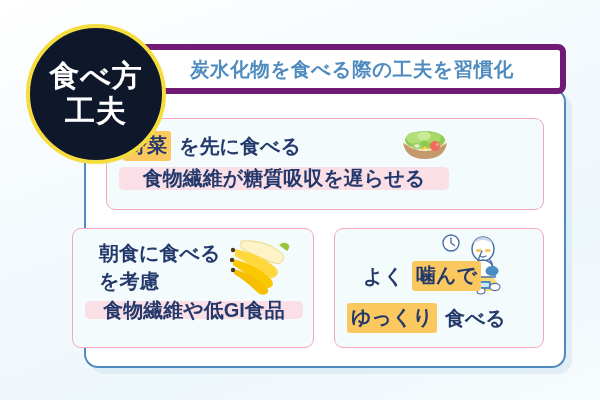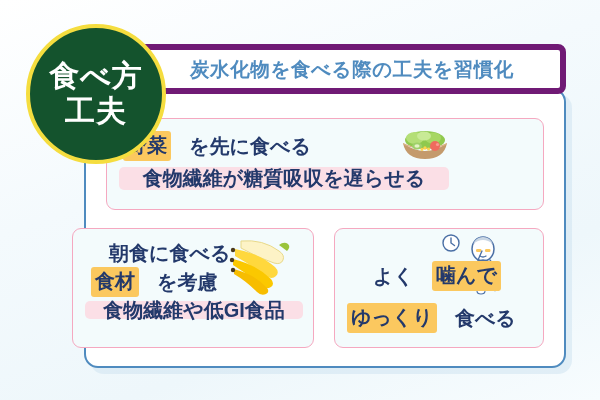--- a/index.html
+++ b/index.html
@@ -62,21 +62,21 @@
   }
 
   
   .badge {
     position: absolute;
     left: 26px;
     top: 24px;
     width: 140px;
     height: 140px;
     border-radius: 50%;
-    background: #14532d;
+    background: #0f172a;
     border: 4px solid #f5dd3f;
     display: flex;
     flex-direction: column;
     align-items: center;
     justify-content: center;
     z-index: 5;
   }
   .badge-line {
     color: #ffffff;
     font-size: 30px;
@@ -105,21 +105,21 @@
     font-size: 20px;
     font-weight: 700;
     color: #23396b;
   }
   .hl {
     background: #fbc85f;
     border-radius: 3px;
     padding: 1px 4px 2px 4px;
     color: #23396b;
   }
-  .plain { padding: 1px 18px; }
+  .plain { padding: 1px 8px; }
 
   .pink-band {
     position: absolute;
     background: #fbdfe6;
     border-radius: 5px;
     display: flex;
     align-items: center;
     justify-content: center;
     font-size: 20px;
     font-weight: 700;
@@ -181,21 +181,20 @@
   </svg>
 
   <div class="pink-band" id="veg-band">食物繊維が糖質吸収を遅らせる</div>
 </div>
 
 <div class="card" id="card-break">
   <div class="line-top" id="bk-line1">
     <span class="plain">朝食に食べる</span>
   </div>
   <div class="line-top" id="bk-line2">
-    <span class="hl">食材</span>
     <span class="plain">を考慮</span>
   </div>
 
   <svg id="bk-icon" viewBox="0 0 84 64">
     <path d="M20 6 q22 -2 38 10 q6 4 4 9 q-2 5 -9 3 q-16 -5 -33 -15 z" fill="#fdf3c6" stroke="#e8d98a" stroke-width="1"></path>
     <path d="M14 14 q24 4 40 18 q5 5 1 9 q-4 4 -10 0 q-15 -11 -31 -20 z" fill="#ffd83d"></path>
     <path d="M12 24 q24 6 38 20 q4 5 0 8 q-5 3 -10 -1 q-13 -12 -28 -21 z" fill="#fbc800"></path>
     <path d="M13 34 q22 6 33 19 q3 4 -1 6 q-5 2 -9 -2 q-11 -11 -23 -18 z" fill="#f7bd00"></path>
     <path d="M58 10 q5 -4 9 -1 q3 3 -1 7 z" fill="#9ac43b"></path>
     <circle cx="12" cy="15" r="2.2" fill="#4a3a20"></circle>

